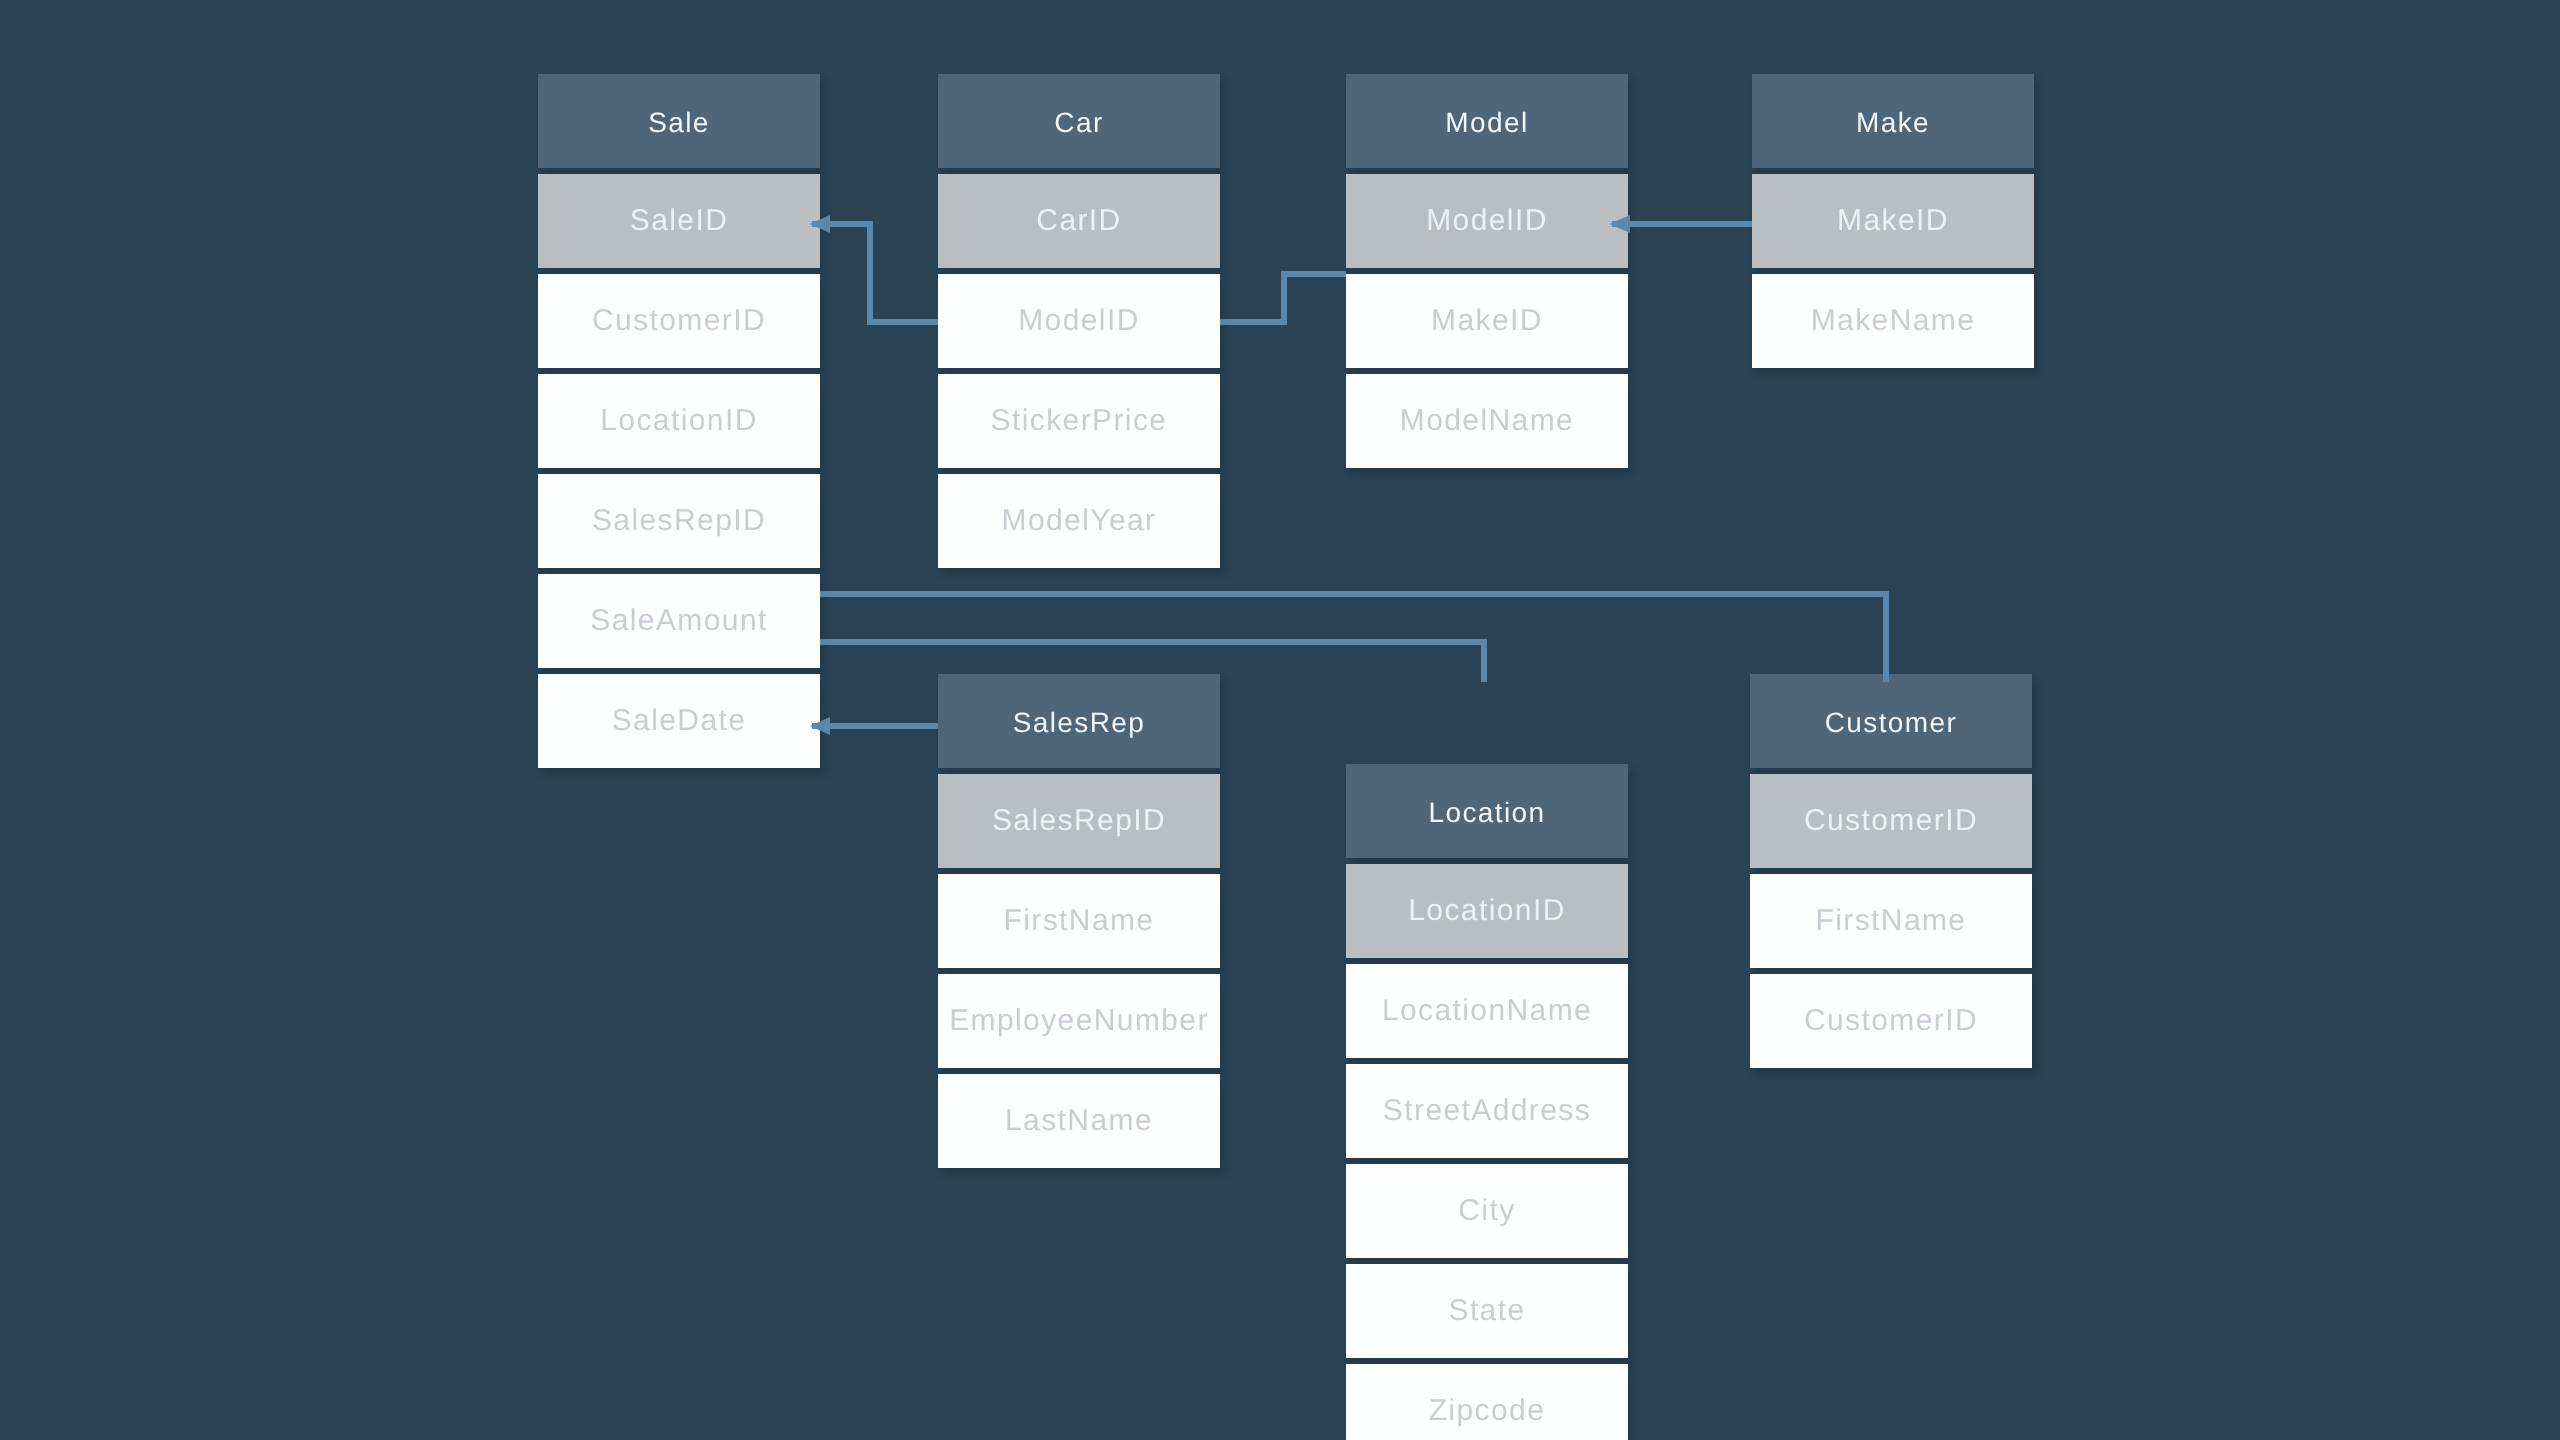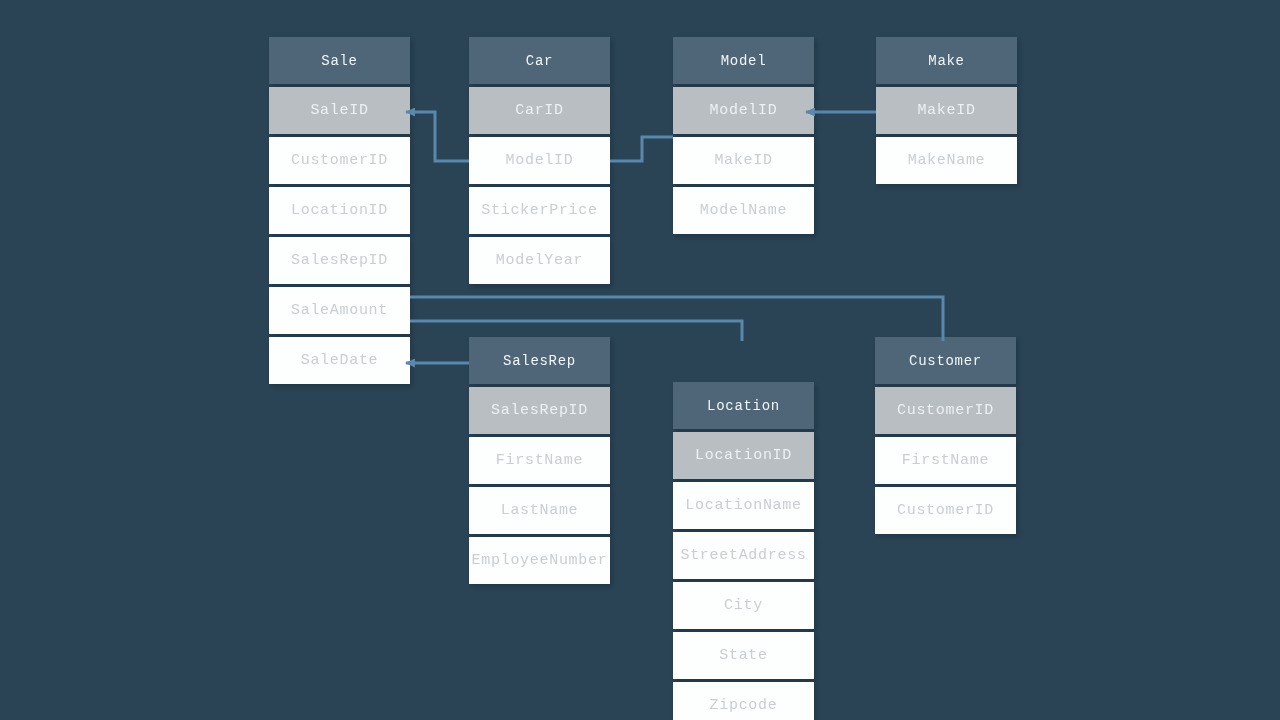--- a/index.html
+++ b/index.html
@@ -8,21 +8,21 @@
     width:1280px;height:720px;
     background:var(--bg,#2a4355);
     overflow:hidden;
     font-family:"Liberation Sans",sans-serif;
   }
   #connector-layer{
     position:absolute;left:0;top:0;width:1280px;height:720px;
     z-index:2;pointer-events:none;
   }
   #tables-layer{position:absolute;left:0;top:0;width:1280px;height:720px;z-index:1;}
-  .db-table{position:absolute;width:141px;font-family:Liberation Mono, monospace;}
+  .db-table{position:absolute;width:141px;}
   .tbl-header,.tbl-row{
     height:47px;margin-bottom:3px;
     display:flex;align-items:center;justify-content:center;
     font-size:15px;letter-spacing:0.7px;
     box-shadow:2px 3px 4px rgba(8,22,33,0.25);
     user-select:none;
   }
   .tbl-header{
     background:var(--header,#4e6677);
     color:var(--headerText,#f3f6f8);
@@ -66,22 +66,22 @@
       </div>
       <div class="db-table" style="left: 876px; top: 37px;">
         <div class="tbl-header">Make</div>
         <div class="tbl-row pk">MakeID</div>
         <div class="tbl-row">MakeName</div>
       </div>
       <div class="db-table" style="left: 469px; top: 337px;">
         <div class="tbl-header">SalesRep</div>
         <div class="tbl-row pk">SalesRepID</div>
         <div class="tbl-row">FirstName</div>
+        <div class="tbl-row">EmployeeNumber</div>
         <div class="tbl-row">LastName</div>
-        <div class="tbl-row">EmployeeNumber</div>
       </div>
       <div class="db-table" style="left: 673px; top: 337px; margin-top: 45px;">
         <div class="tbl-header">Location</div>
         <div class="tbl-row pk">LocationID</div>
         <div class="tbl-row">LocationName</div>
         <div class="tbl-row">StreetAddress</div>
         <div class="tbl-row">City</div>
         <div class="tbl-row">State</div>
         <div class="tbl-row">Zipcode</div>
       </div>

